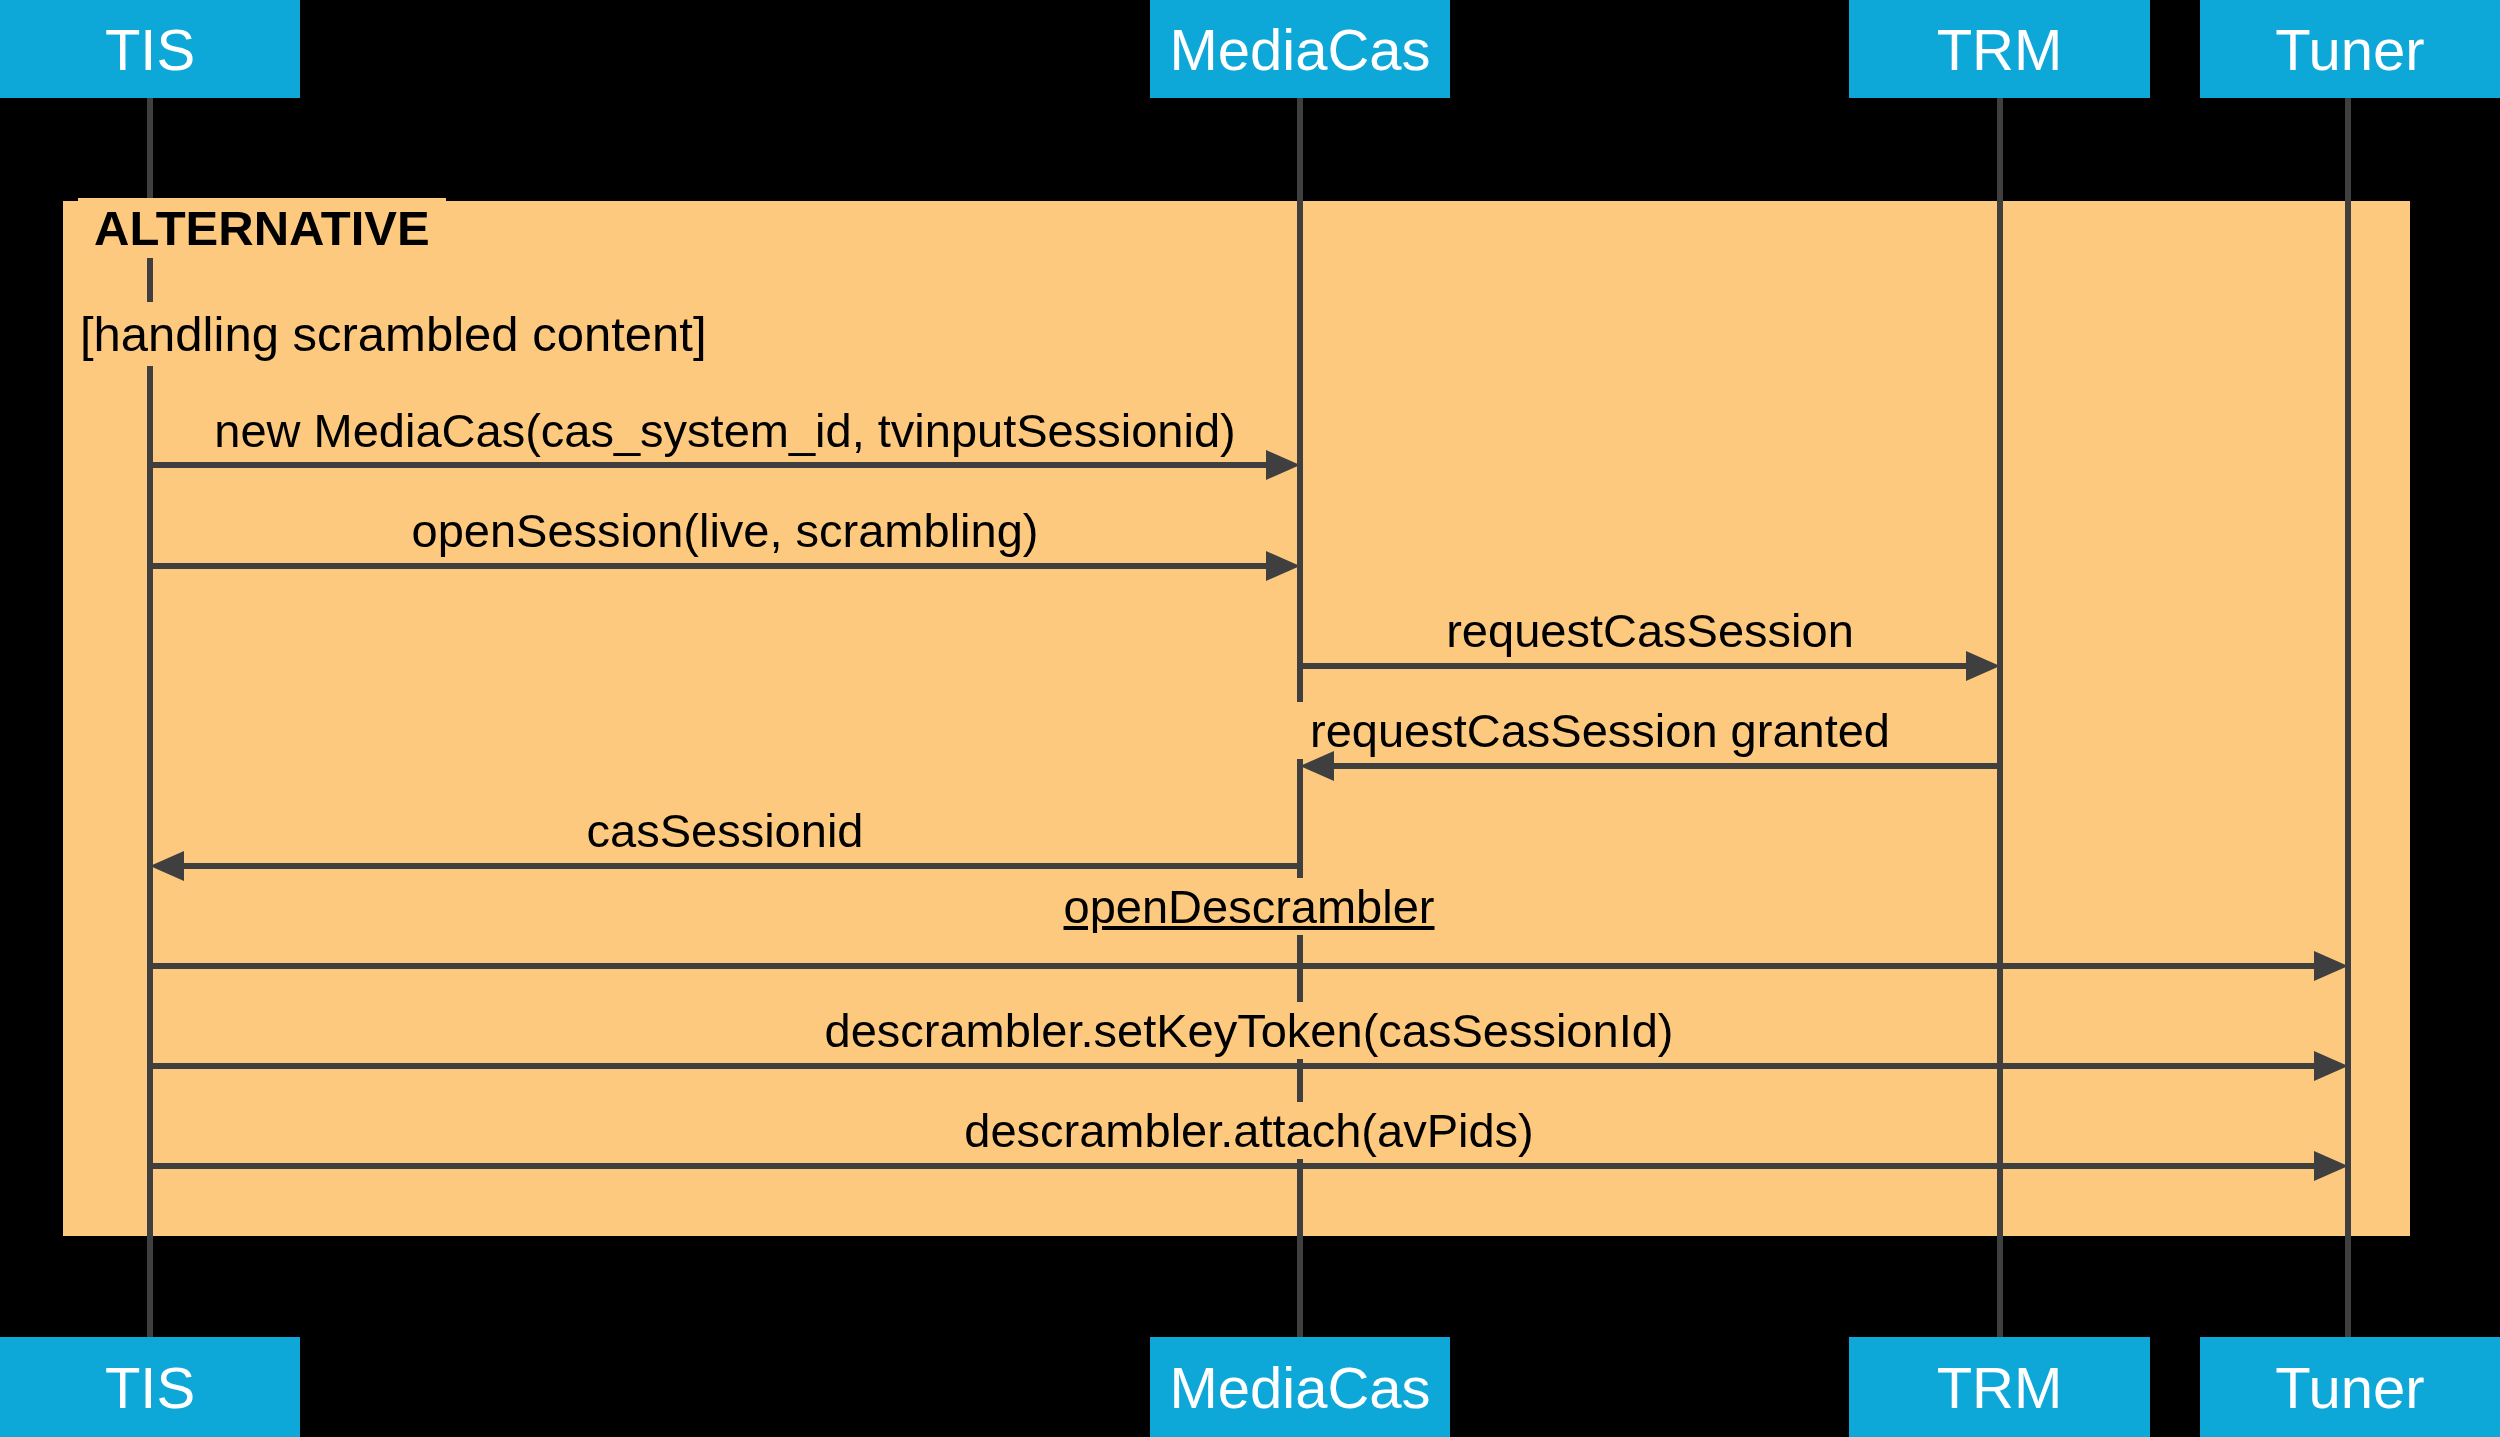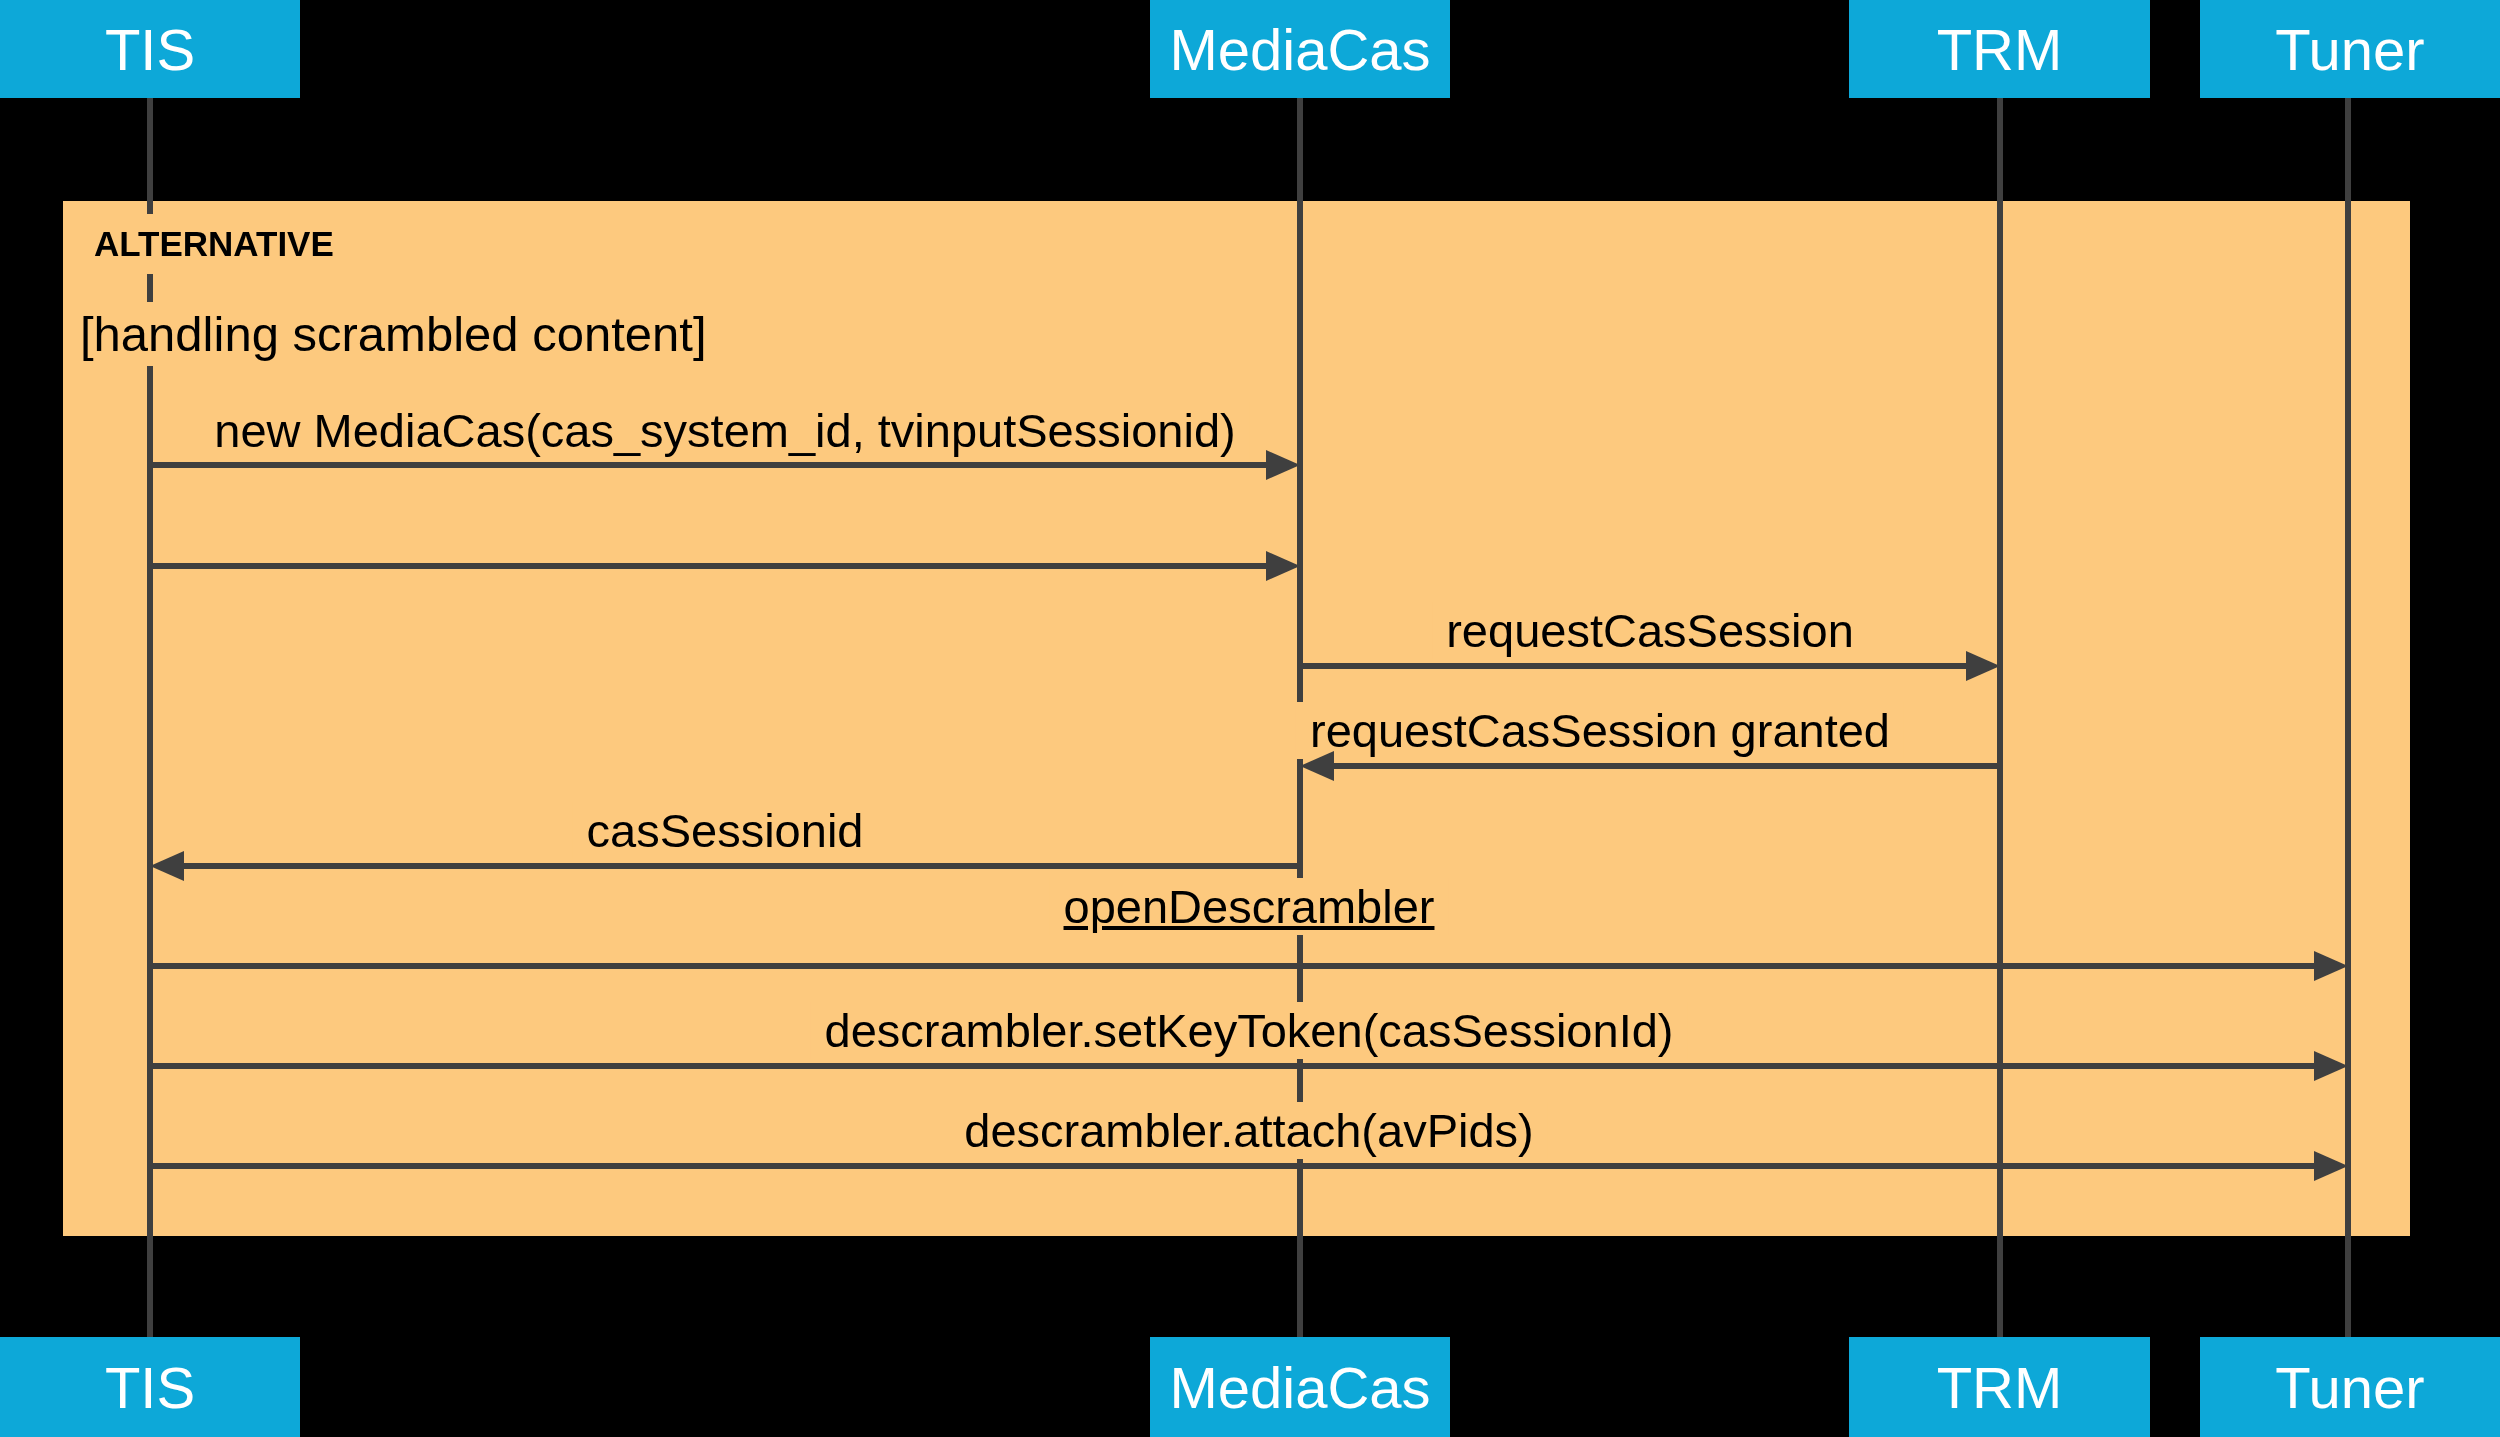--- a/index.html
+++ b/index.html
@@ -48,22 +48,22 @@
   
   .frag-label {
     position: absolute;
     background: #FDC97E;
     color: #000000;
     white-space: nowrap;
     padding: 0 16px;
   }
   .frag-title {
     left: 78px;
-    top: 214px;
-    font-size: 35px;
+    top: 198px;
+    font-size: 49px;
     font-weight: bold;
     line-height: 60px;
   }
   .frag-cond {
     left: 64px;
     top: 302px;
     font-size: 49px;
     line-height: 64px;
   }
   
@@ -115,20 +115,21 @@
 
   <div class="frag-label frag-title">ALTERNATIVE</div>
   <div class="frag-label frag-cond">[handling scrambled content]</div>
 
   <div class="msg-label" style="left:725px; top:402px;">new MediaCas(cas_system_id, tvinputSessionid)</div>
   <div class="arrow right" style="left:150px; top:450px; width:1150px;">
     <span class="shaft"></span>
     <span class="head"></span>
   </div>
 
+  <div class="msg-label" style="left:725px; top:502px;">openSession(live, scrambling)</div>
   <div class="arrow right" style="left:150px; top:551px; width:1150px;">
     <span class="shaft"></span>
     <span class="head"></span>
   </div>
 
   <div class="msg-label" style="left:1650px; top:602px;text-align:right;">requestCasSession</div>
   <div class="arrow right" style="left:1300px; top:651px; width:700px;">
     <span class="shaft"></span>
     <span class="head"></span>
   </div>

